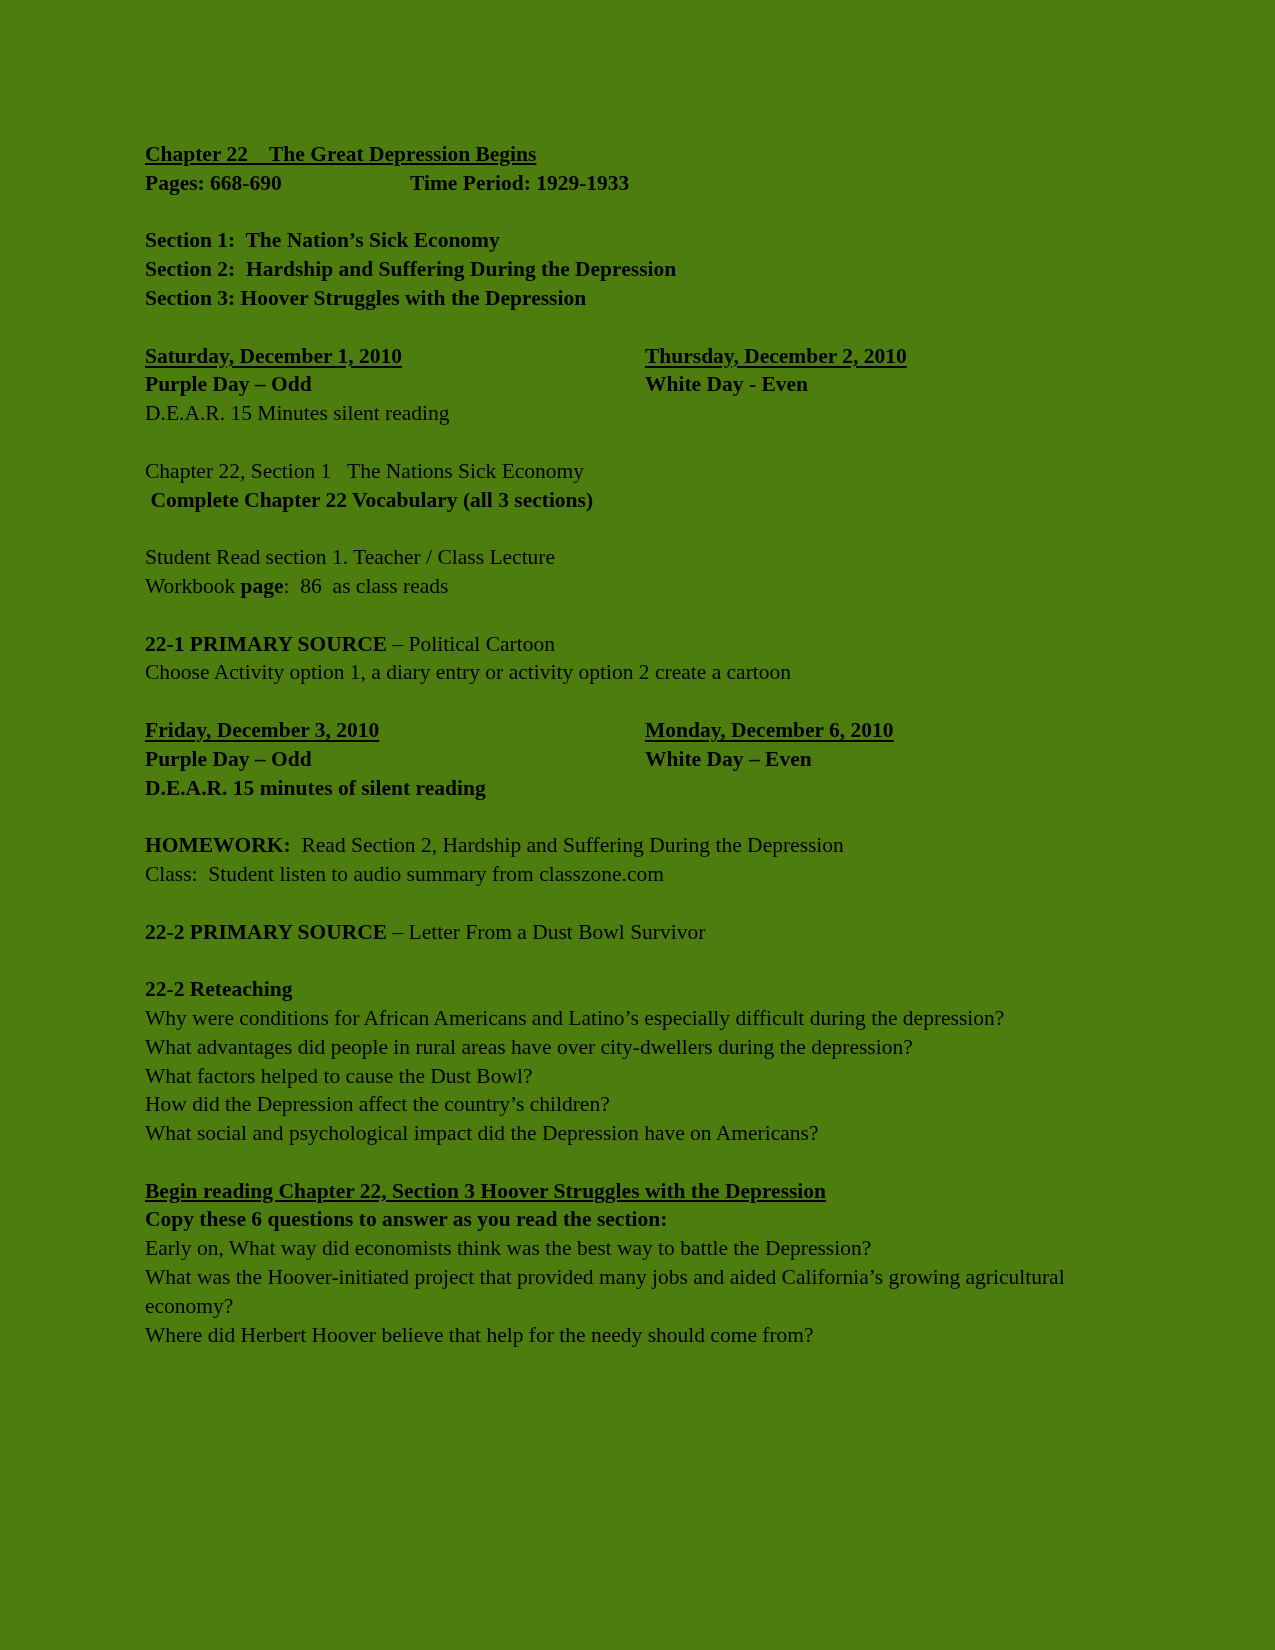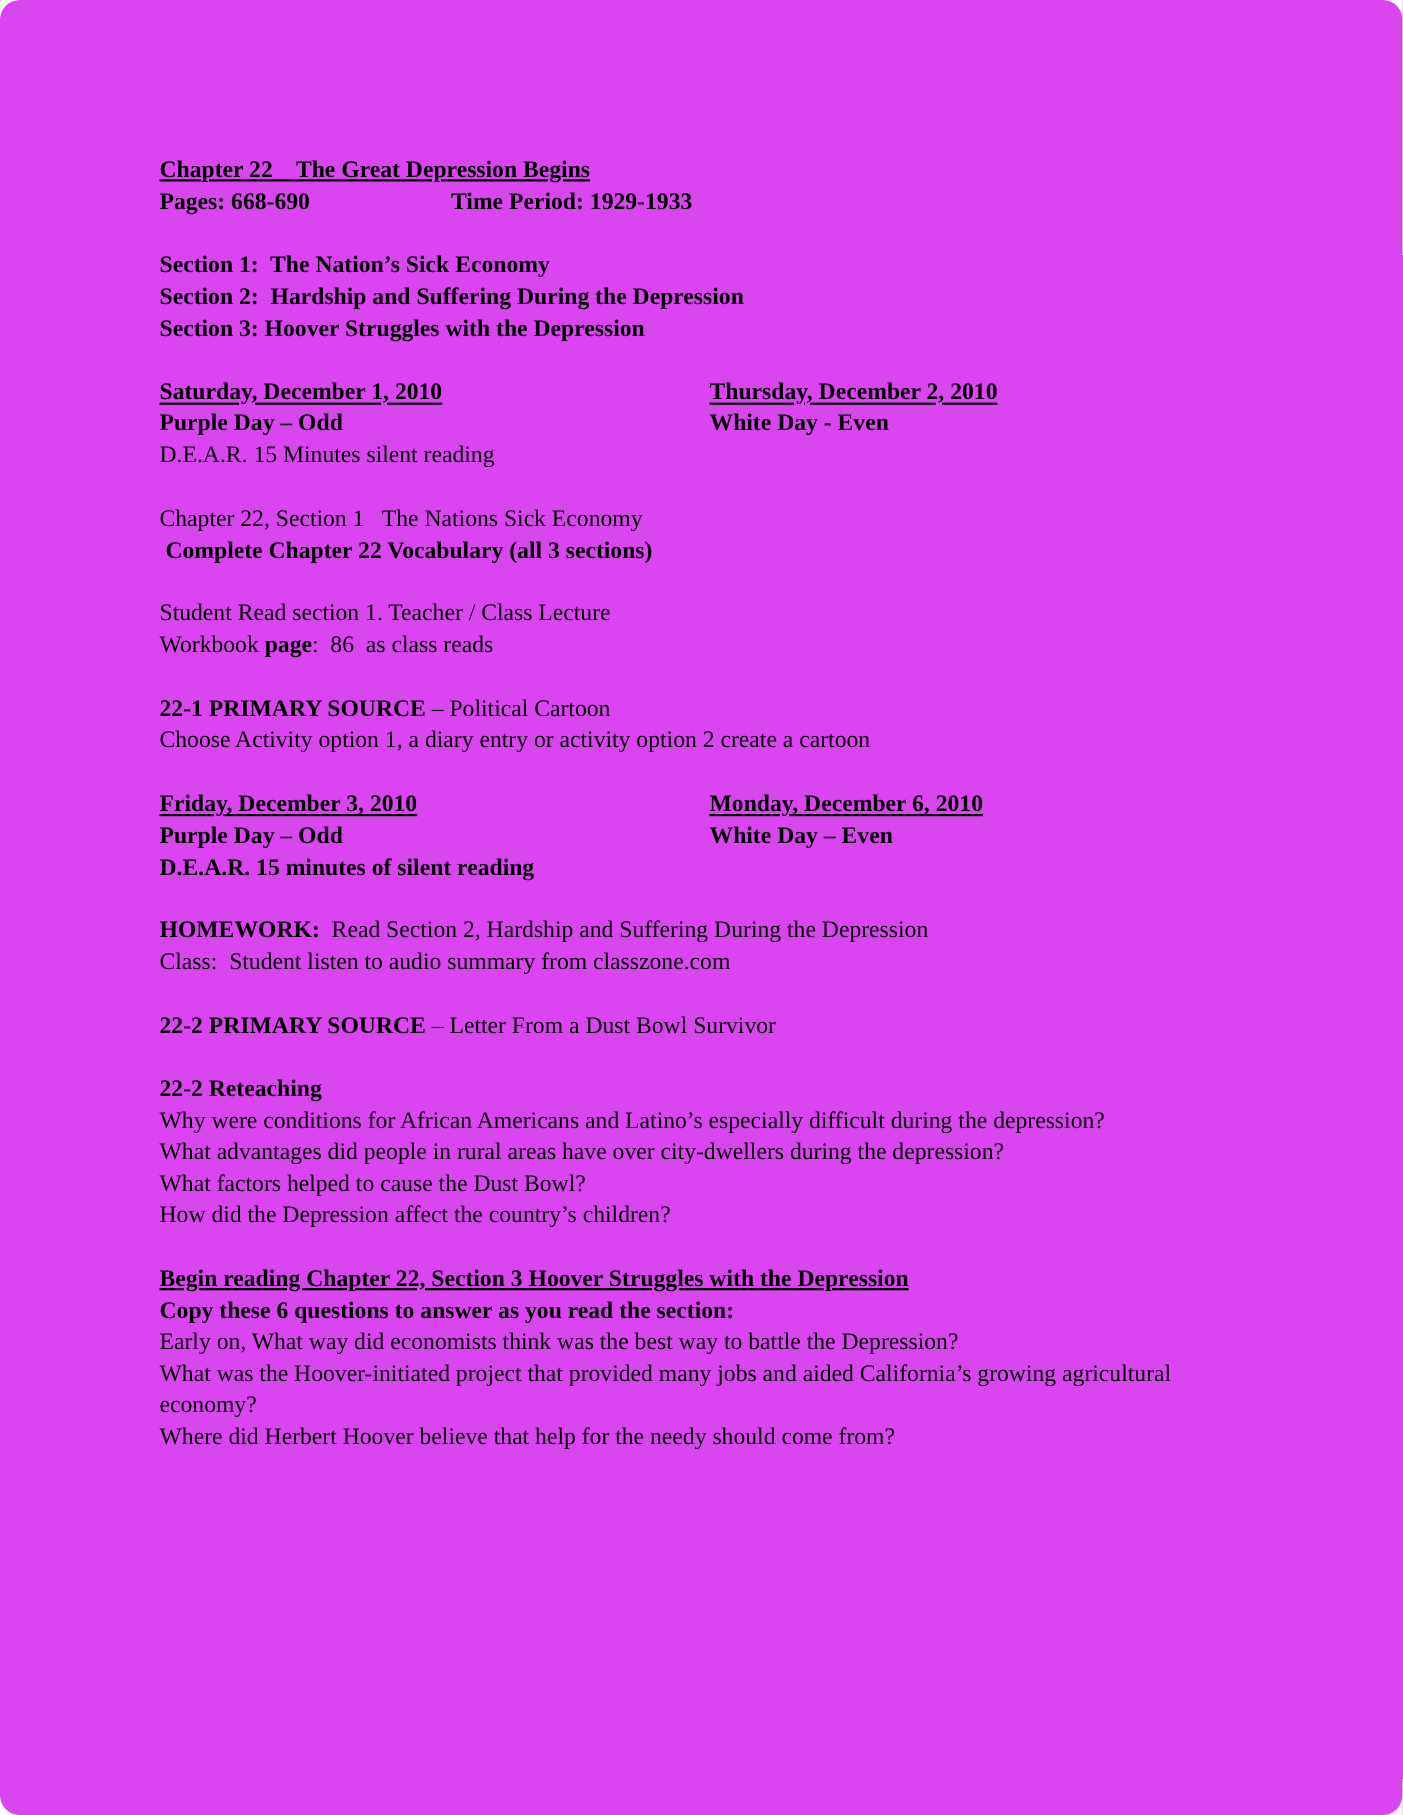--- a/index.html
+++ b/index.html
@@ -14,22 +14,21 @@
     font-family: "Liberation Serif", "DejaVu Serif", serif;
     color: #000000;
     -webkit-font-smoothing: antialiased;
   }
   .page {
     position: relative;
     width: 1275px;
     height: 1650px;
     box-sizing: border-box;
     padding: 140px 145px 0 145px;
-    background: #d946ef;
-    border-radius: 18px;
+    background: #4d7c0f;
   }
   .doc {
     font-size: 21.5px;
     line-height: 28.8px;
   }
   .line {
     white-space: pre-wrap;
     min-height: 28.8px;
   }
   .spacer {
@@ -148,20 +147,21 @@
     <div class="line"><span class="b">22-2 PRIMARY SOURCE</span><span> – Letter From a Dust Bowl Survivor</span></div>
 
     <div class="spacer"></div>
 
     <div class="line b">22-2 Reteaching</div>
     <div class="qlist">
       <div class="line">Why were conditions for African Americans and Latino’s especially difficult during the depression?</div>
       <div class="line">What advantages did people in rural areas have over city-dwellers during the depression?</div>
       <div class="line">What factors helped to cause the Dust Bowl?</div>
       <div class="line">How did the Depression affect the country’s children?</div>
+      <div class="line">What social and psychological impact did the Depression have on Americans?</div>
     </div>
 
     <div class="spacer"></div>
 
     <div class="line bu">Begin reading Chapter 22, Section 3 Hoover Struggles with the Depression</div>
     <div class="line b">Copy these 6 questions to answer as you read the section:</div>
     <div class="qlist">
       <div class="line">Early on, What way did economists think was the best way to battle the Depression?</div>
       <div class="line">What was the Hoover-initiated project that provided many jobs and aided California’s growing agricultural economy?</div>
       <div class="line">Where did Herbert Hoover believe that help for the needy should come from?</div>

